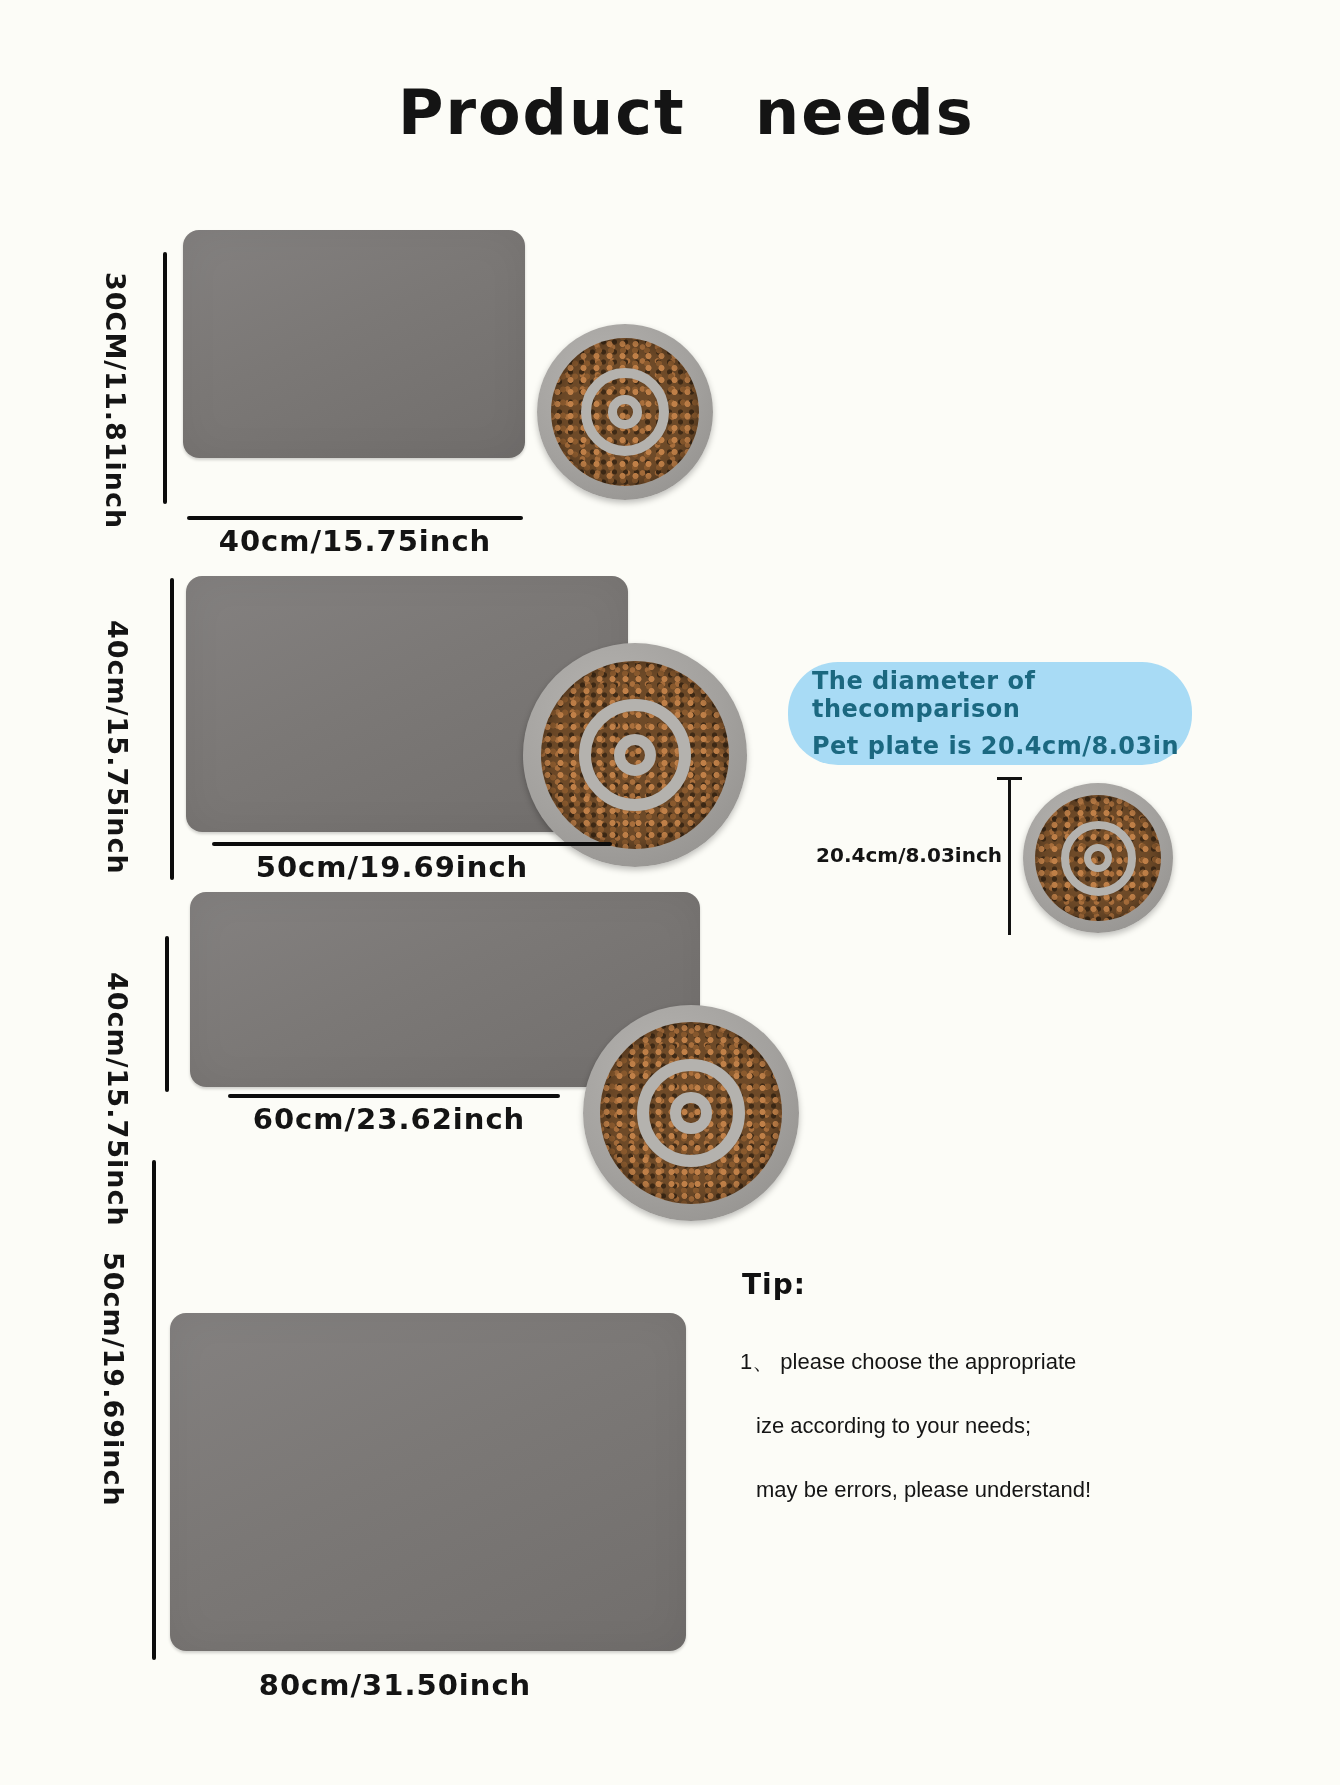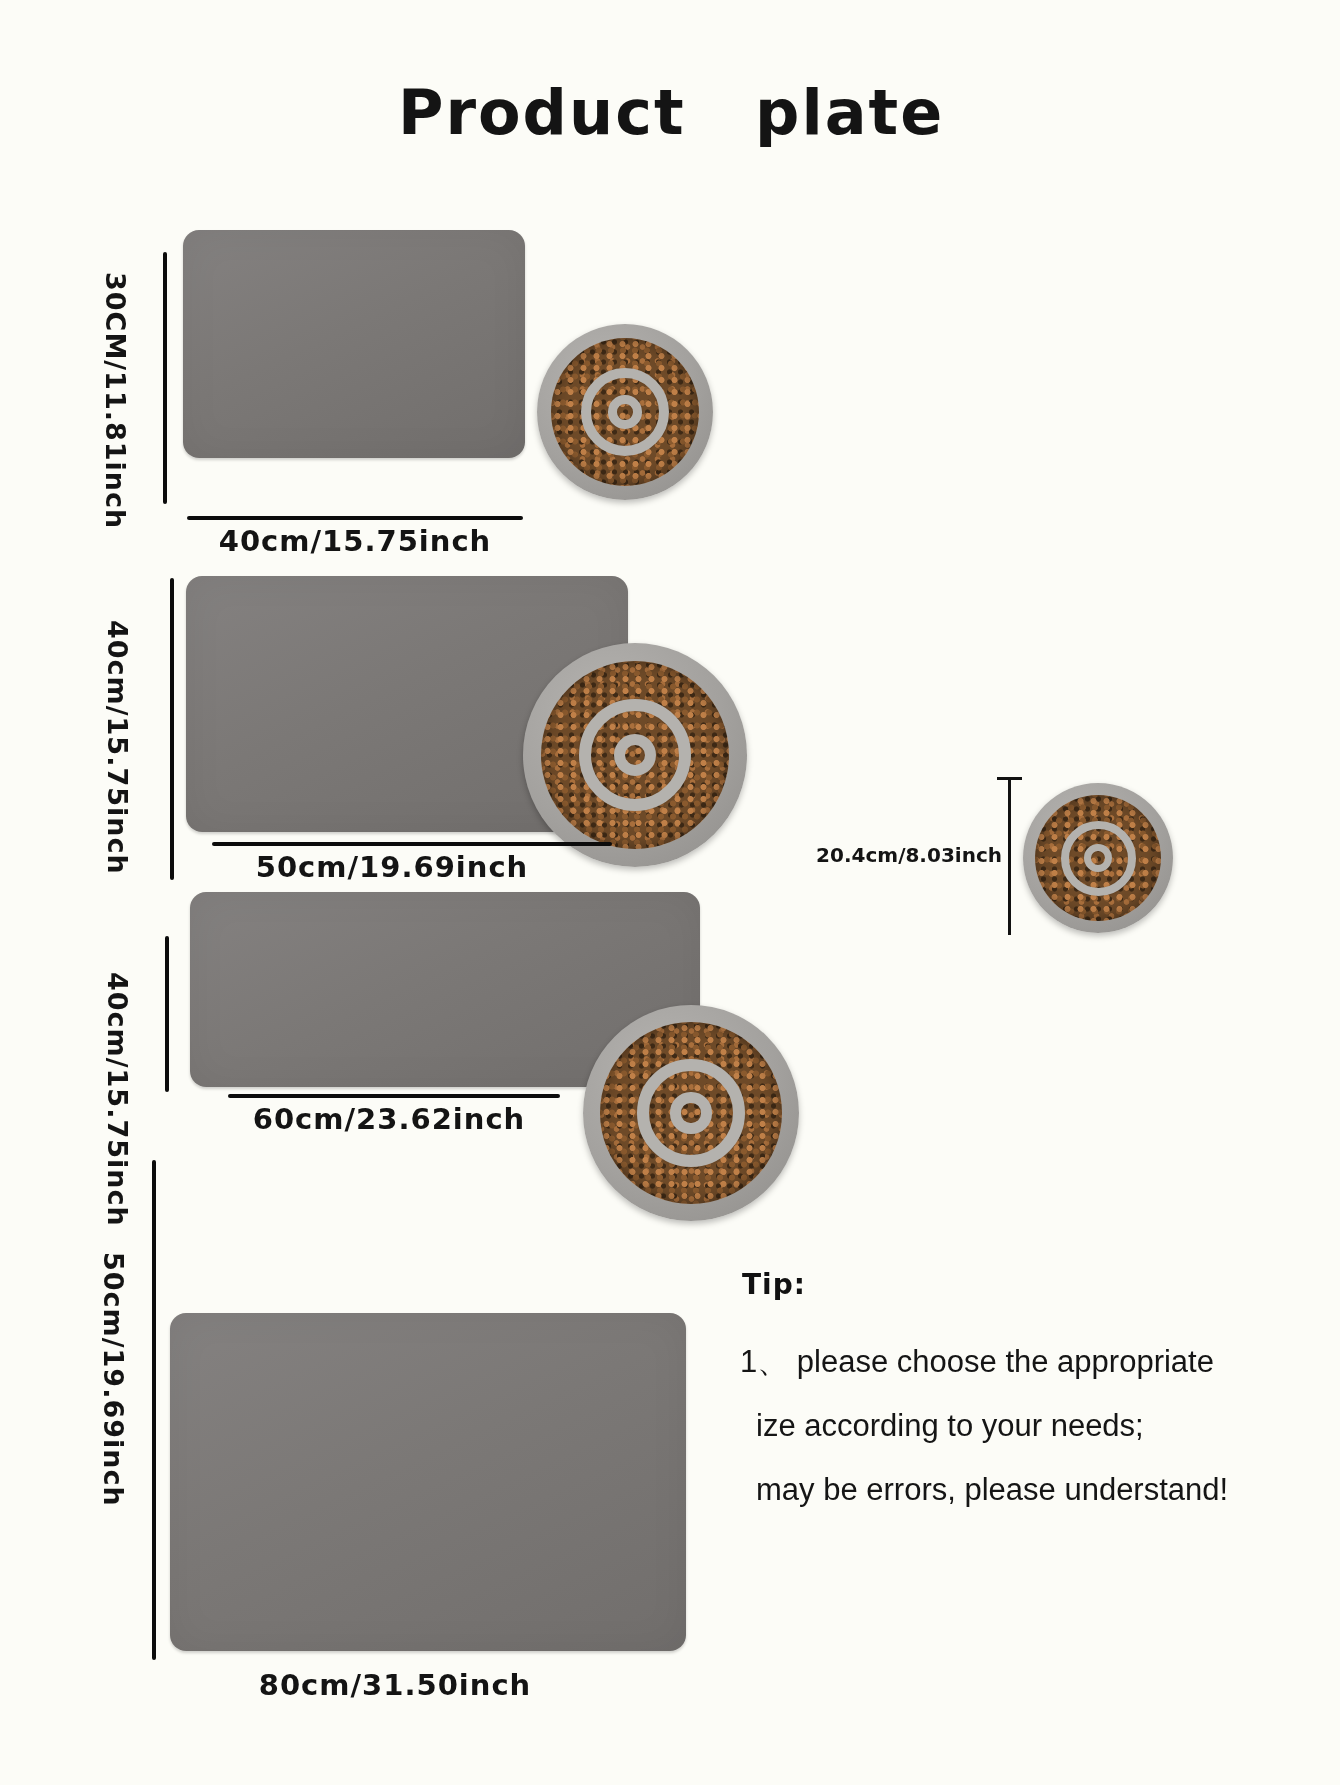--- a/index.html
+++ b/index.html
@@ -98,31 +98,31 @@
     content:"";position:absolute;left:-11px;top:0;width:25px;height:3px;background:#111;
   }
   
   .tip-heading{
     position:absolute;left:742px;top:1268px;
     font-size:28px;font-weight:700;color:#111;
     font-family:"DejaVu Sans",sans-serif;letter-spacing:1px;
   }
   .tip-lines{
     position:absolute;left:740px;top:1330px;width:585px;
-    font-size:31px;line-height:64px;color:#151515;
+    font-size:22px;line-height:64px;color:#151515;
     font-family:"Liberation Sans",sans-serif;
   }
   .tip-lines .cont{padding-left:16px;}
 </style>
 </head>
 <body>
 
 <div class="canvas">
 
-  <div class="page-title">Product plate</div>
+  <div class="page-title">Product needs</div>
 
   <div>
     <div class="vlabel" style="left:100px;top:272px;">30CM/11.81inch</div>
     <div class="vline" style="left:163px;top:252px;height:252px;"></div>
     <div class="mat" style="left:183px;top:230px;width:342px;height:228px;"></div>
     <div class="bowl" style="left:537px;top:324px;width:176px;height:176px;--d:176px;">
       <div class="food"></div>
       <div class="ring ring-mid"></div>
       <div class="ring ring-c"></div>
     </div>
@@ -136,20 +136,24 @@
     <div class="mat" style="left:186px;top:576px;width:442px;height:256px;"></div>
     <div class="bowl" style="left:523px;top:643px;width:224px;height:224px;--d:224px;">
       <div class="food"></div>
       <div class="ring ring-mid"></div>
       <div class="ring ring-c"></div>
     </div>
     <div class="hline" style="left:212px;top:842px;width:400px;"></div>
     <div class="wlabel" style="left:202px;top:850px;width:380px;">50cm/19.69inch</div>
   </div>
 
+  <div class="callout">
+    <div>The diameter of thecomparison</div>
+    <div>Pet plate is 20.4cm/8.03in</div>
+  </div>
 
   <div>
     <div class="dlabel">20.4cm/8.03inch</div>
     <div class="vmeasure"></div>
     <div class="bowl" style="left:1023px;top:783px;width:150px;height:150px;--d:150px;">
       <div class="food"></div>
       <div class="ring ring-mid"></div>
       <div class="ring ring-c"></div>
     </div>
   </div>

